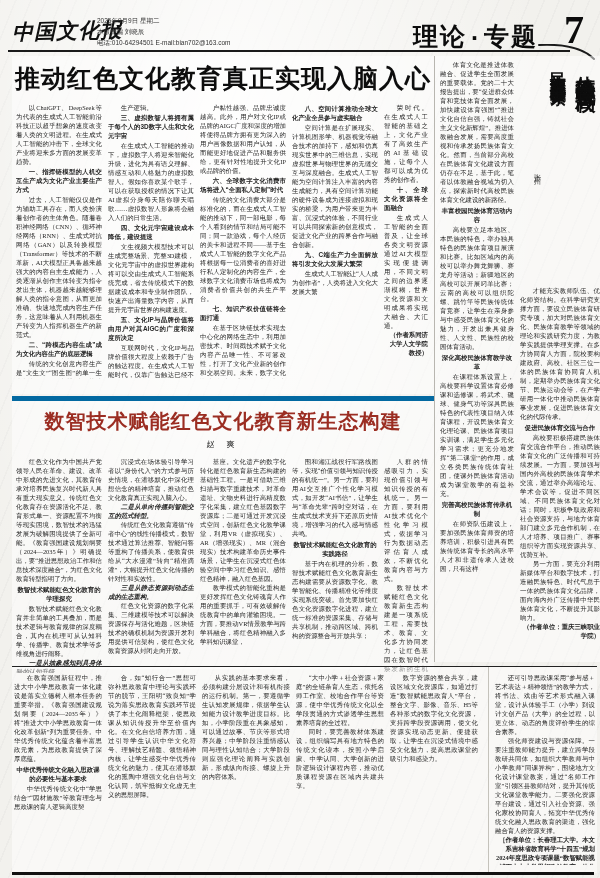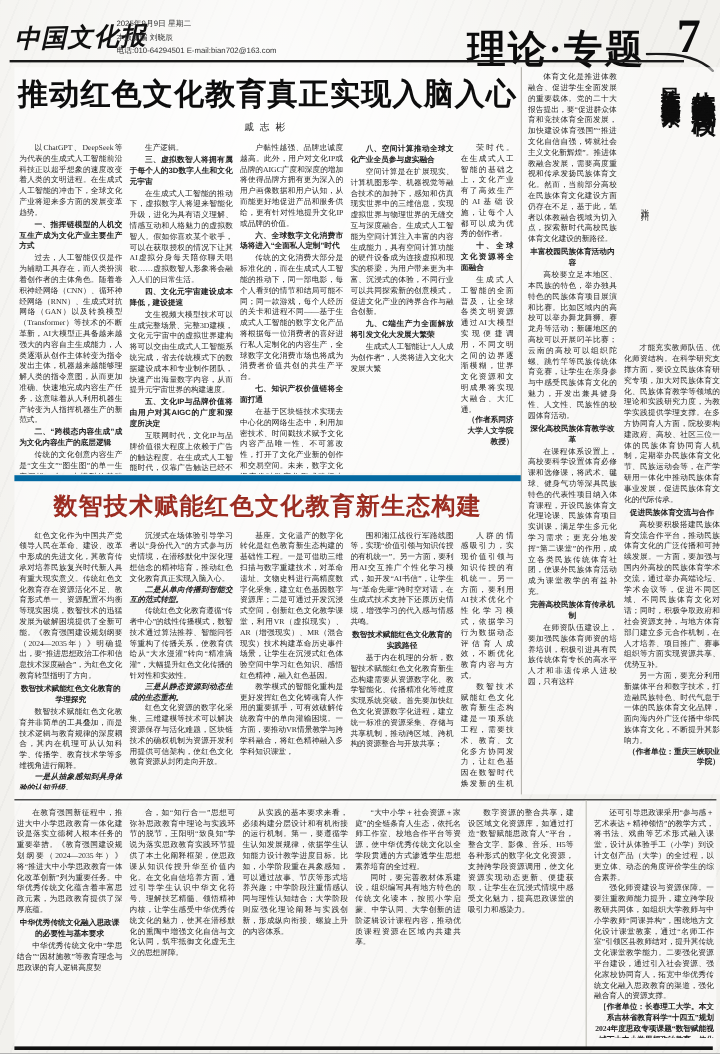--- a/index.html
+++ b/index.html
@@ -8,22 +8,22 @@
   .page::before{content:"";position:absolute;inset:0;pointer-events:none;
         background:
           radial-gradient(ellipse at 38% 16%, rgba(255,255,255,.85), rgba(255,255,255,0) 60%),
           repeating-linear-gradient(112deg, rgba(110,110,118,.045) 0 1.5px, transparent 1.5px 14px);}
   
   .hdr-rule{position:absolute;left:8px;right:30px;top:50px;height:1.5px;background:#1a1a1a;}
   .logo{position:absolute;left:12px;top:17px;font-family:"DejaVu Serif",serif;font-weight:bold;
         font-style:italic;font-size:21px;letter-spacing:1px;transform:rotate(-1.5deg);color:#101010;}
   .hdr-meta{position:absolute;left:97px;top:15px;font-family:"Liberation Sans",sans-serif;
         font-size:6.5px;line-height:11px;color:#333;}
-  .section-title{position:absolute;right:62px;top:20px;font-family:Liberation Serif, serif;
-        font-weight:bold;font-size:32px;letter-spacing:2px;color:#0c0c0c;}
+  .section-title{position:absolute;right:62px;top:20px;font-family:Liberation Mono, monospace;
+        font-weight:bold;font-size:25px;letter-spacing:2px;color:#0c0c0c;}
   .page-no{position:absolute;right:16px;top:6px;font-family:"Liberation Serif",serif;
         font-weight:bold;font-size:40px;color:#0c0c0c;}
   .flourish{position:absolute;right:2px;top:44px;}
   
   .panel{position:absolute;background:rgba(255,255,255,.5);}
   .cols{display:flex;gap:6px;}
   .col{text-align:justify;overflow:hidden;}
   .col p{margin:0;text-indent:2em;font-size:6.4px;line-height:9px;color:#262626;}
   .col p.b-h{font-weight:bold;text-indent:0;text-align:center;font-family:"Liberation Sans",sans-serif;margin:2px 0 1px;}
   .col p.b-hn{font-weight:bold;font-family:"Liberation Sans",sans-serif;margin:1px 0;}
@@ -78,21 +78,20 @@
   </div>
   <div class="section-title">理论·专题</div>
   <div class="page-no">7</div>
   <div class="hdr-rule"></div>
   <svg class="flourish" width="60" height="18" viewBox="0 0 60 18">
     <path d="M1 1 C 22 0, 44 3, 56 15" stroke="#1a1a1a" stroke-width="2" fill="none" stroke-linecap="round"></path>
   </svg>
 
   <div class="panel art-ai">
     <div class="title">推动红色文化教育真正实现入脑入心</div>
-    <div class="byline">戚志彬</div>
     <div class="cols">
       <div class="col" style="width:86px">
           <p class="b-p">以ChatGPT、DeepSeek等为代表的生成式人工智能前沿科技正以超乎想象的速度改变着人类的文明进程。在生成式人工智能的冲击下，全球文化产业将迎来多方面的发展变革趋势。</p>
           <p class="b-hn">一、指挥链模型的人机交互生产成为文化产业主要生产方式</p>
           <p class="b-p">过去，人工智能仅仅是作为辅助工具存在，而人类扮演着创作者的主体角色。随着卷积神经网络（CNN）、循环神经网络（RNN）、生成式对抗网络（GAN）以及转换模型（Transformer）等技术的不断革新，AI大模型正具备越来越强大的内容自主生成能力，人类逐渐从创作主体转变为指令发出主体，机器越来越能够理解人类的指令意图，从而更加准确、快速地完成内容生产任务，这意味着从人利用机器生产转变为人指挥机器生产的新范式。</p>
           <p class="b-hn">二、“跨模态内容生成”成为文化内容生产的底层逻辑</p>
           <p class="b-p">传统的文化创意内容生产是“文生文”“图生图”的单一生产逻辑。在AI大模型的基础上，文字生成图片、一句话生成短视频成为现实——跨模态内容生成将成为未来文化内容</p>
         </div>
       <div class="col" style="width:86px">
           <p class="b-p">生产逻辑。</p>
@@ -148,20 +147,21 @@
             <p class="b-p">高校要积极搭建民族体育交流合作平台，推动民族体育文化的广泛传播和可持续发展。一方面，要加强与国内外高校的民族体育学术交流，通过举办高端论坛、学术会议等，促进不同区域、不同民族体育文化对话；同时，积极争取政府和社会资源支持，与地方体育部门建立多元合作机制，在人才培养、项目推广、赛事组织等方面实现资源共享、优势互补。</p>
             <p class="b-p">另一方面，要充分利用新媒体平台和数字技术，打造融民族特色、时代气息于一体的民族体育文化品牌，面向海内外广泛传播中华民族体育文化，不断提升其影响力。</p>
             <p class="b-sig">（作者单位：重庆三峡职业学院）</p>
           </div>
       </div>
     </div>
   </div>
 
   <div class="panel art-red">
     <div class="title" style="color: rgb(155, 45, 34);">数智技术赋能红色文化教育新生态构建</div>
+    <div class="byline">赵 爽</div>
     <div class="cols">
       <div class="col" style="width:86px">
           <p class="b-p">红色文化作为中国共产党领导人民在革命、建设、改革中形成的先进文化，其教育传承对培养民族复兴时代新人具有重大现实意义。传统红色文化教育存在资源活化不足、教育形式单一、资源配置不均衡等现实困境，数智技术的迅猛发展为破解困境提供了全新可能。《教育强国建设规划纲要（2024—2035年）》明确提出，要“推进思想政治工作和信息技术深度融合”，为红色文化教育转型指明了方向。</p>
           <p class="b-h">数智技术赋能红色文化教育的学理探究</p>
           <p class="b-p">数智技术赋能红色文化教育并非简单的工具叠加，而是技术逻辑与教育规律的深度耦合，其内在机理可从认知科学、传播学、教育技术学等多维视角进行阐释。</p>
           <p class="b-i">一是从抽象感知到具身体验的认知升级。</p>
         </div>
       <div class="col" style="width:86px">
           <p class="b-p">沉浸式在场体验引导学习者以“身份代入”的方式参与历史情境，在潜移默化中深化理想信念的精神培育，推动红色文化教育真正实现入脑入心。</p>
           <p class="b-i">二是从单向传播到智能交互的范式转型。</p>

